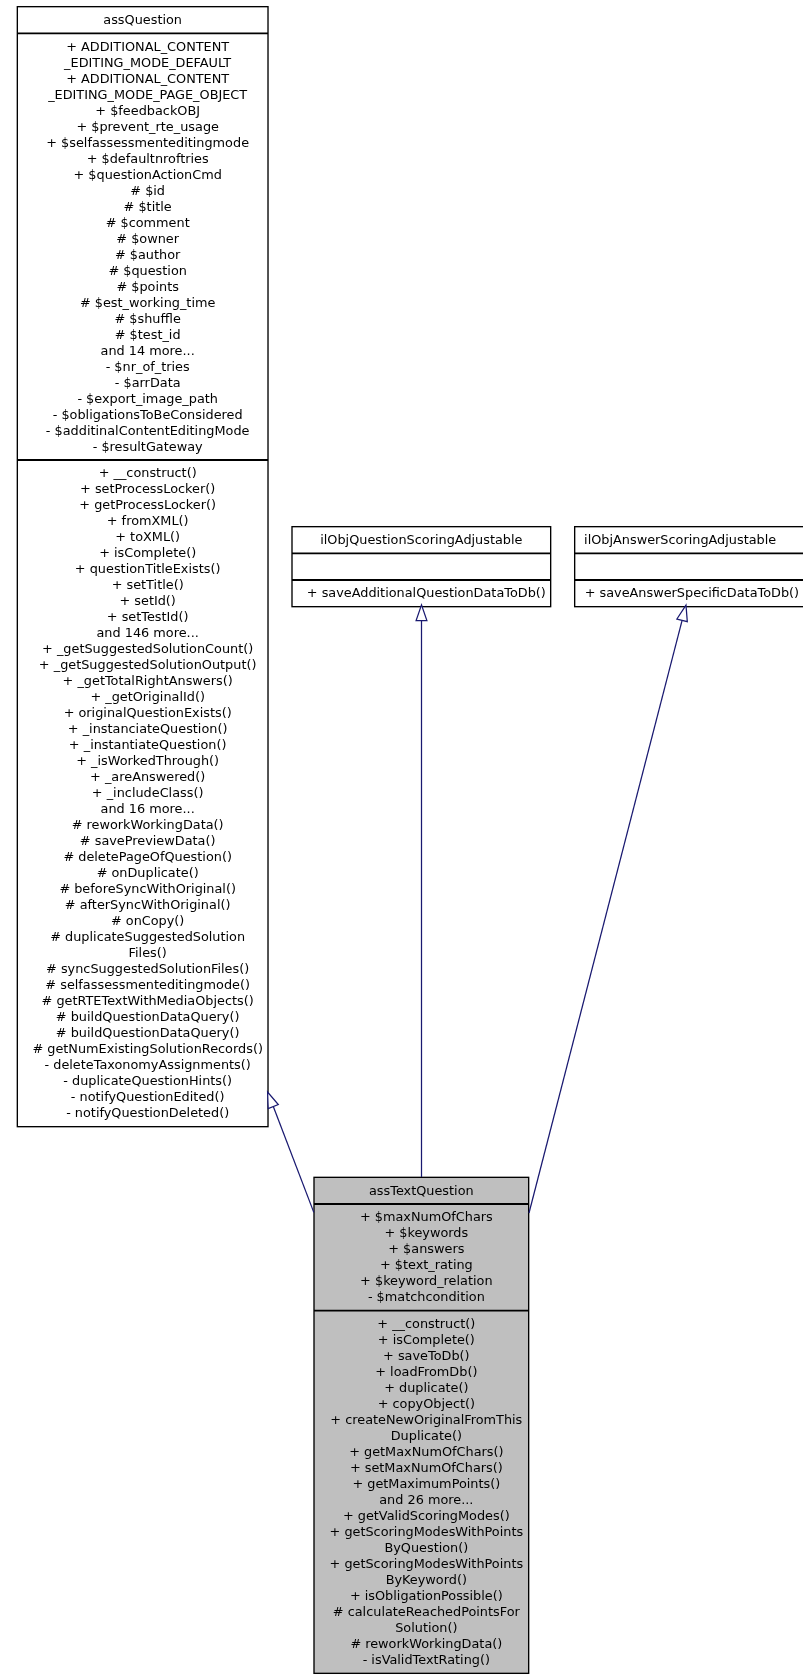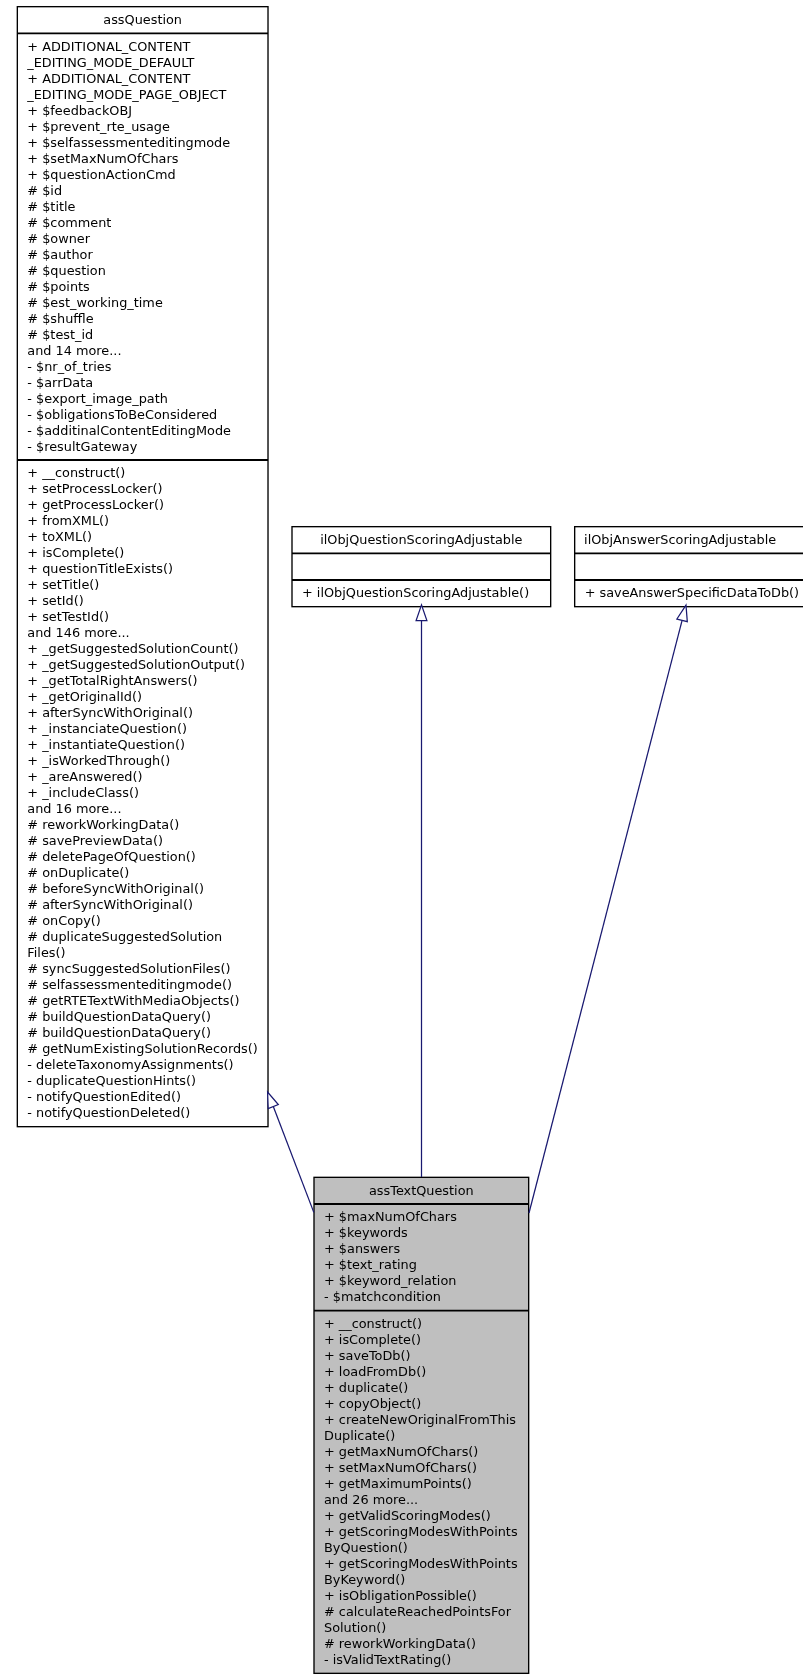--- a/index.html
+++ b/index.html
@@ -43,20 +43,21 @@
     text-align: center;
     height: 16px;
     line-height: 16px;
     white-space: nowrap;
   }
   .sect {
     position: absolute;
     left: 10px;
     right: 0;
     white-space: nowrap;
+    text-align: center;
   }
   .line { height: 16px; line-height: 16px; }
 </style>
 </head>
 <body>
 
 <div id="graph">
   <svg class="layer" width="803" height="1680" viewBox="0 0 803 1680">
     <rect x="5.33" y="6.67" width="250.68" height="1120.01" fill="#ffffff" stroke="#000000" stroke-width="1.35"></rect>
     <line x1="5.33" y1="33.34" x2="256" y2="33.34" stroke="#000000" stroke-width="1.8"></line>
@@ -74,21 +75,21 @@
   <div class="node" style="left:5.33px;top:6.67px;width:250.68px;height:1120.01px">
     <div class="title" style="top:5.2px">assQuestion</div>
     <div class="sect" style="top:31.87px">
       <div class="line">+ ADDITIONAL_CONTENT</div>
       <div class="line">_EDITING_MODE_DEFAULT</div>
       <div class="line">+ ADDITIONAL_CONTENT</div>
       <div class="line">_EDITING_MODE_PAGE_OBJECT</div>
       <div class="line">+ $feedbackOBJ</div>
       <div class="line">+ $prevent_rte_usage</div>
       <div class="line">+ $selfassessmenteditingmode</div>
-      <div class="line">+ $setMaxNumOfChars</div>
+      <div class="line">+ $defaultnroftries</div>
       <div class="line">+ $questionActionCmd</div>
       <div class="line"># $id</div>
       <div class="line"># $title</div>
       <div class="line"># $comment</div>
       <div class="line"># $owner</div>
       <div class="line"># $author</div>
       <div class="line"># $question</div>
       <div class="line"># $points</div>
       <div class="line"># $est_working_time</div>
       <div class="line"># $shuffle</div>
@@ -110,21 +111,21 @@
       <div class="line">+ isComplete()</div>
       <div class="line">+ questionTitleExists()</div>
       <div class="line">+ setTitle()</div>
       <div class="line">+ setId()</div>
       <div class="line">+ setTestId()</div>
       <div class="line">and 146 more...</div>
       <div class="line">+ _getSuggestedSolutionCount()</div>
       <div class="line">+ _getSuggestedSolutionOutput()</div>
       <div class="line">+ _getTotalRightAnswers()</div>
       <div class="line">+ _getOriginalId()</div>
-      <div class="line">+ afterSyncWithOriginal()</div>
+      <div class="line">+ originalQuestionExists()</div>
       <div class="line">+ _instanciateQuestion()</div>
       <div class="line">+ _instantiateQuestion()</div>
       <div class="line">+ _isWorkedThrough()</div>
       <div class="line">+ _areAnswered()</div>
       <div class="line">+ _includeClass()</div>
       <div class="line">and 16 more...</div>
       <div class="line"># reworkWorkingData()</div>
       <div class="line"># savePreviewData()</div>
       <div class="line"># deletePageOfQuestion()</div>
       <div class="line"># onDuplicate()</div>
@@ -143,21 +144,21 @@
       <div class="line">- duplicateQuestionHints()</div>
       <div class="line">- notifyQuestionEdited()</div>
       <div class="line">- notifyQuestionDeleted()</div>
     </div>
   </div>
   <div class="node" style="left:280px;top:526.67px;width:258.67px;height:89px">
     <div class="title" style="top:5.2px">ilObjQuestionScoringAdjustable</div>
     <div class="sect" style="top:31.87px">
     </div>
     <div class="sect" style="top:58.54px">
-      <div class="line">+ ilObjQuestionScoringAdjustable()</div>
+      <div class="line">+ saveAdditionalQuestionDataToDb()</div>
     </div>
   </div>
   <div class="node" style="left:562.67px;top:526.67px;width:211px;height:80.01px">
     <div class="title" style="top:5.2px">ilObjAnswerScoringAdjustable</div>
     <div class="sect" style="top:31.87px">
     </div>
     <div class="sect" style="top:58.54px">
       <div class="line">+ saveAnswerSpecificDataToDb()</div>
     </div>
   </div>

